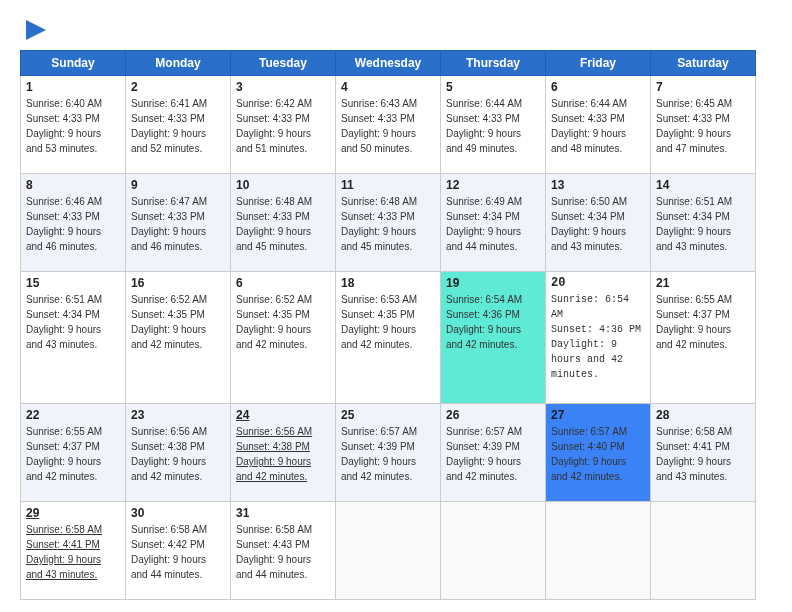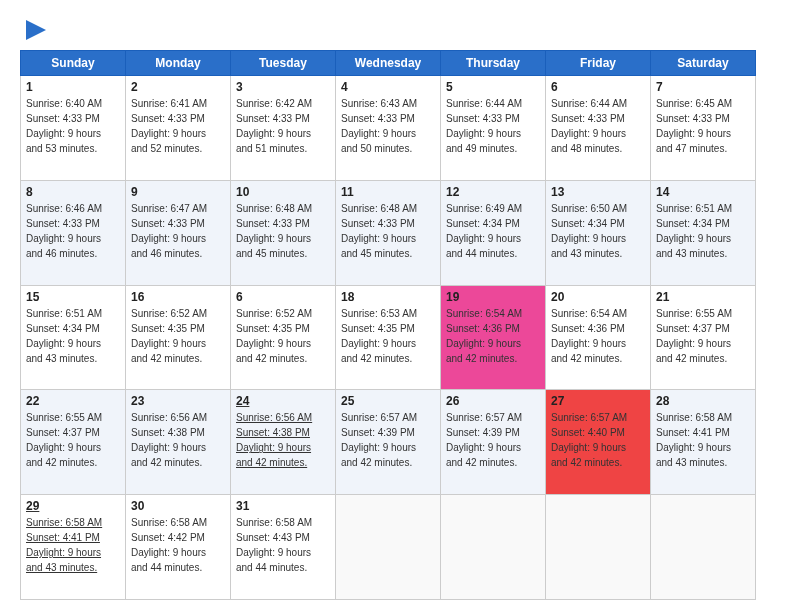--- a/index.html
+++ b/index.html
@@ -281,29 +281,29 @@
         </div>
       </td>
           <td style="background: rgb(255, 255, 255);">
         <span class="day-num">18</span>
         <div class="day-info">
           Sunrise: 6:53 AM<br>
           Sunset: 4:35 PM<br>
           Daylight: 9 hours and 42 minutes.
         </div>
       </td>
-          <td style="background: #ec4899;">
+          <td style="background: #5eead4;">
         <span class="day-num">19</span>
         <div class="day-info">
           Sunrise: 6:54 AM<br>
           Sunset: 4:36 PM<br>
           Daylight: 9 hours and 42 minutes.
         </div>
       </td>
-          <td style="background: rgb(255, 255, 255);">
+          <td style="background: rgb(255, 255, 255); font-family: Liberation Mono, monospace;">
         <span class="day-num">20</span>
         <div class="day-info">
           Sunrise: 6:54 AM<br>
           Sunset: 4:36 PM<br>
           Daylight: 9 hours and 42 minutes.
         </div>
       </td>
           <td style="background: rgb(255, 255, 255);">
         <span class="day-num">21</span>
         <div class="day-info">
@@ -347,21 +347,21 @@
         </div>
       </td>
           <td style="background: rgb(240, 244, 250);">
         <span class="day-num">26</span>
         <div class="day-info">
           Sunrise: 6:57 AM<br>
           Sunset: 4:39 PM<br>
           Daylight: 9 hours and 42 minutes.
         </div>
       </td>
-          <td style="background: #ef4444; margin-top: 33px;">
+          <td style="background: #3b82f6; margin-top: 33px;">
         <span class="day-num">27</span>
         <div class="day-info">
           Sunrise: 6:57 AM<br>
           Sunset: 4:40 PM<br>
           Daylight: 9 hours and 42 minutes.
         </div>
       </td>
           <td style="background: rgb(240, 244, 250);">
         <span class="day-num">28</span>
         <div class="day-info">

